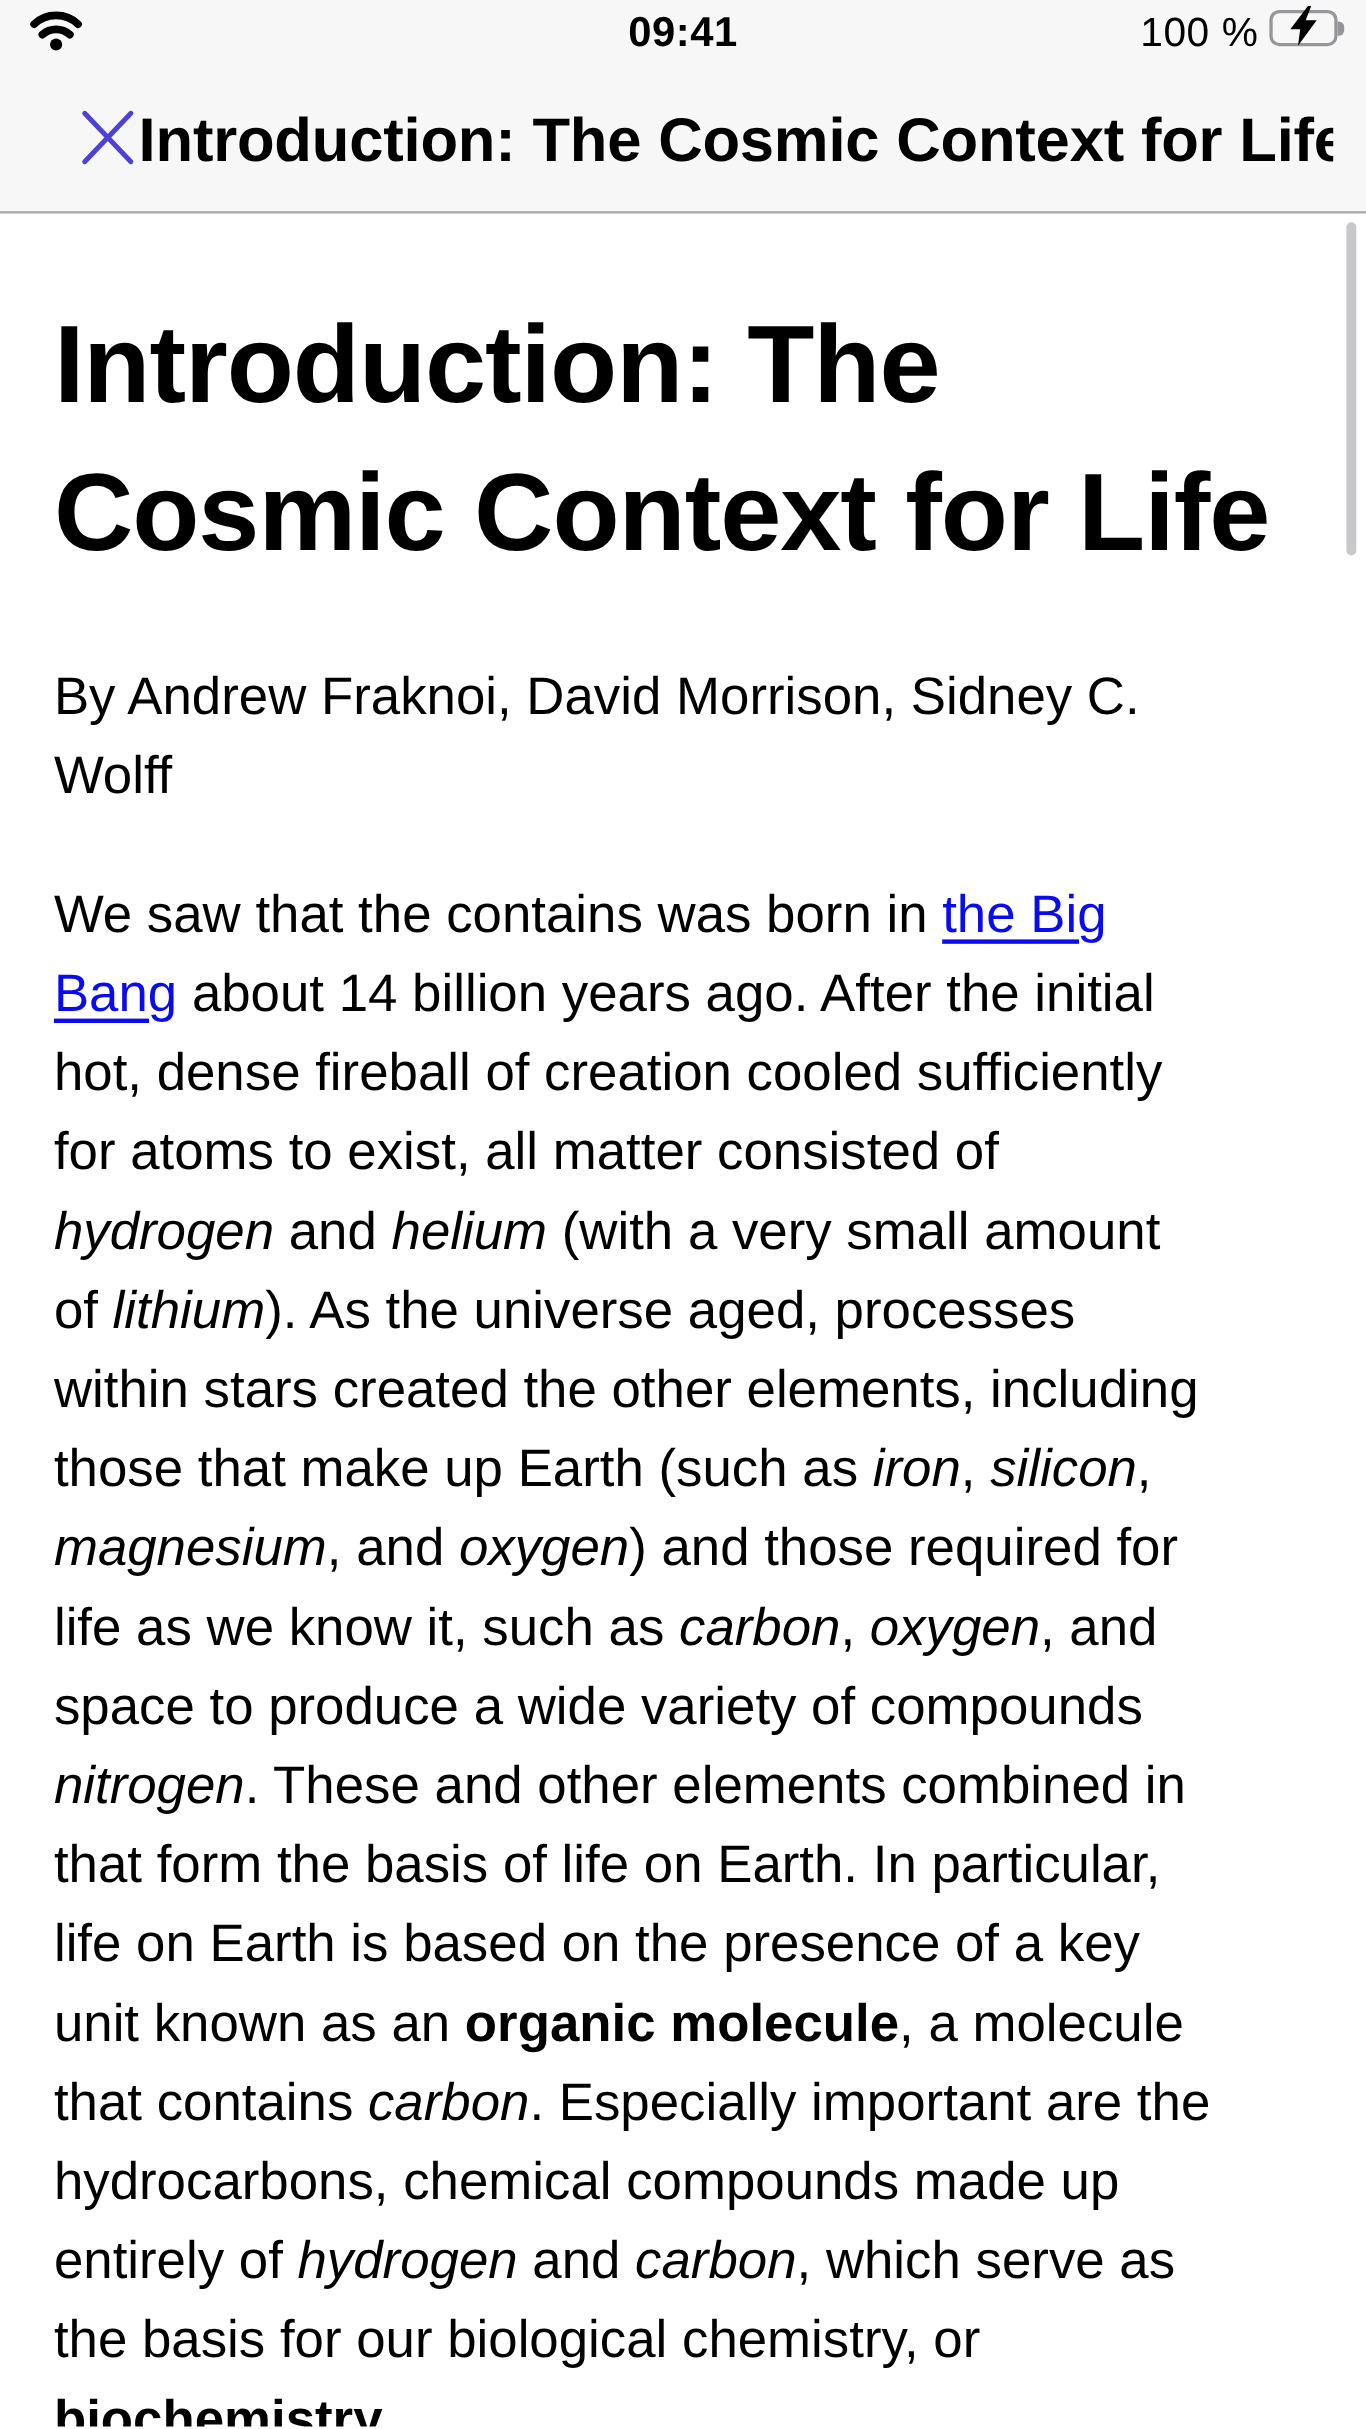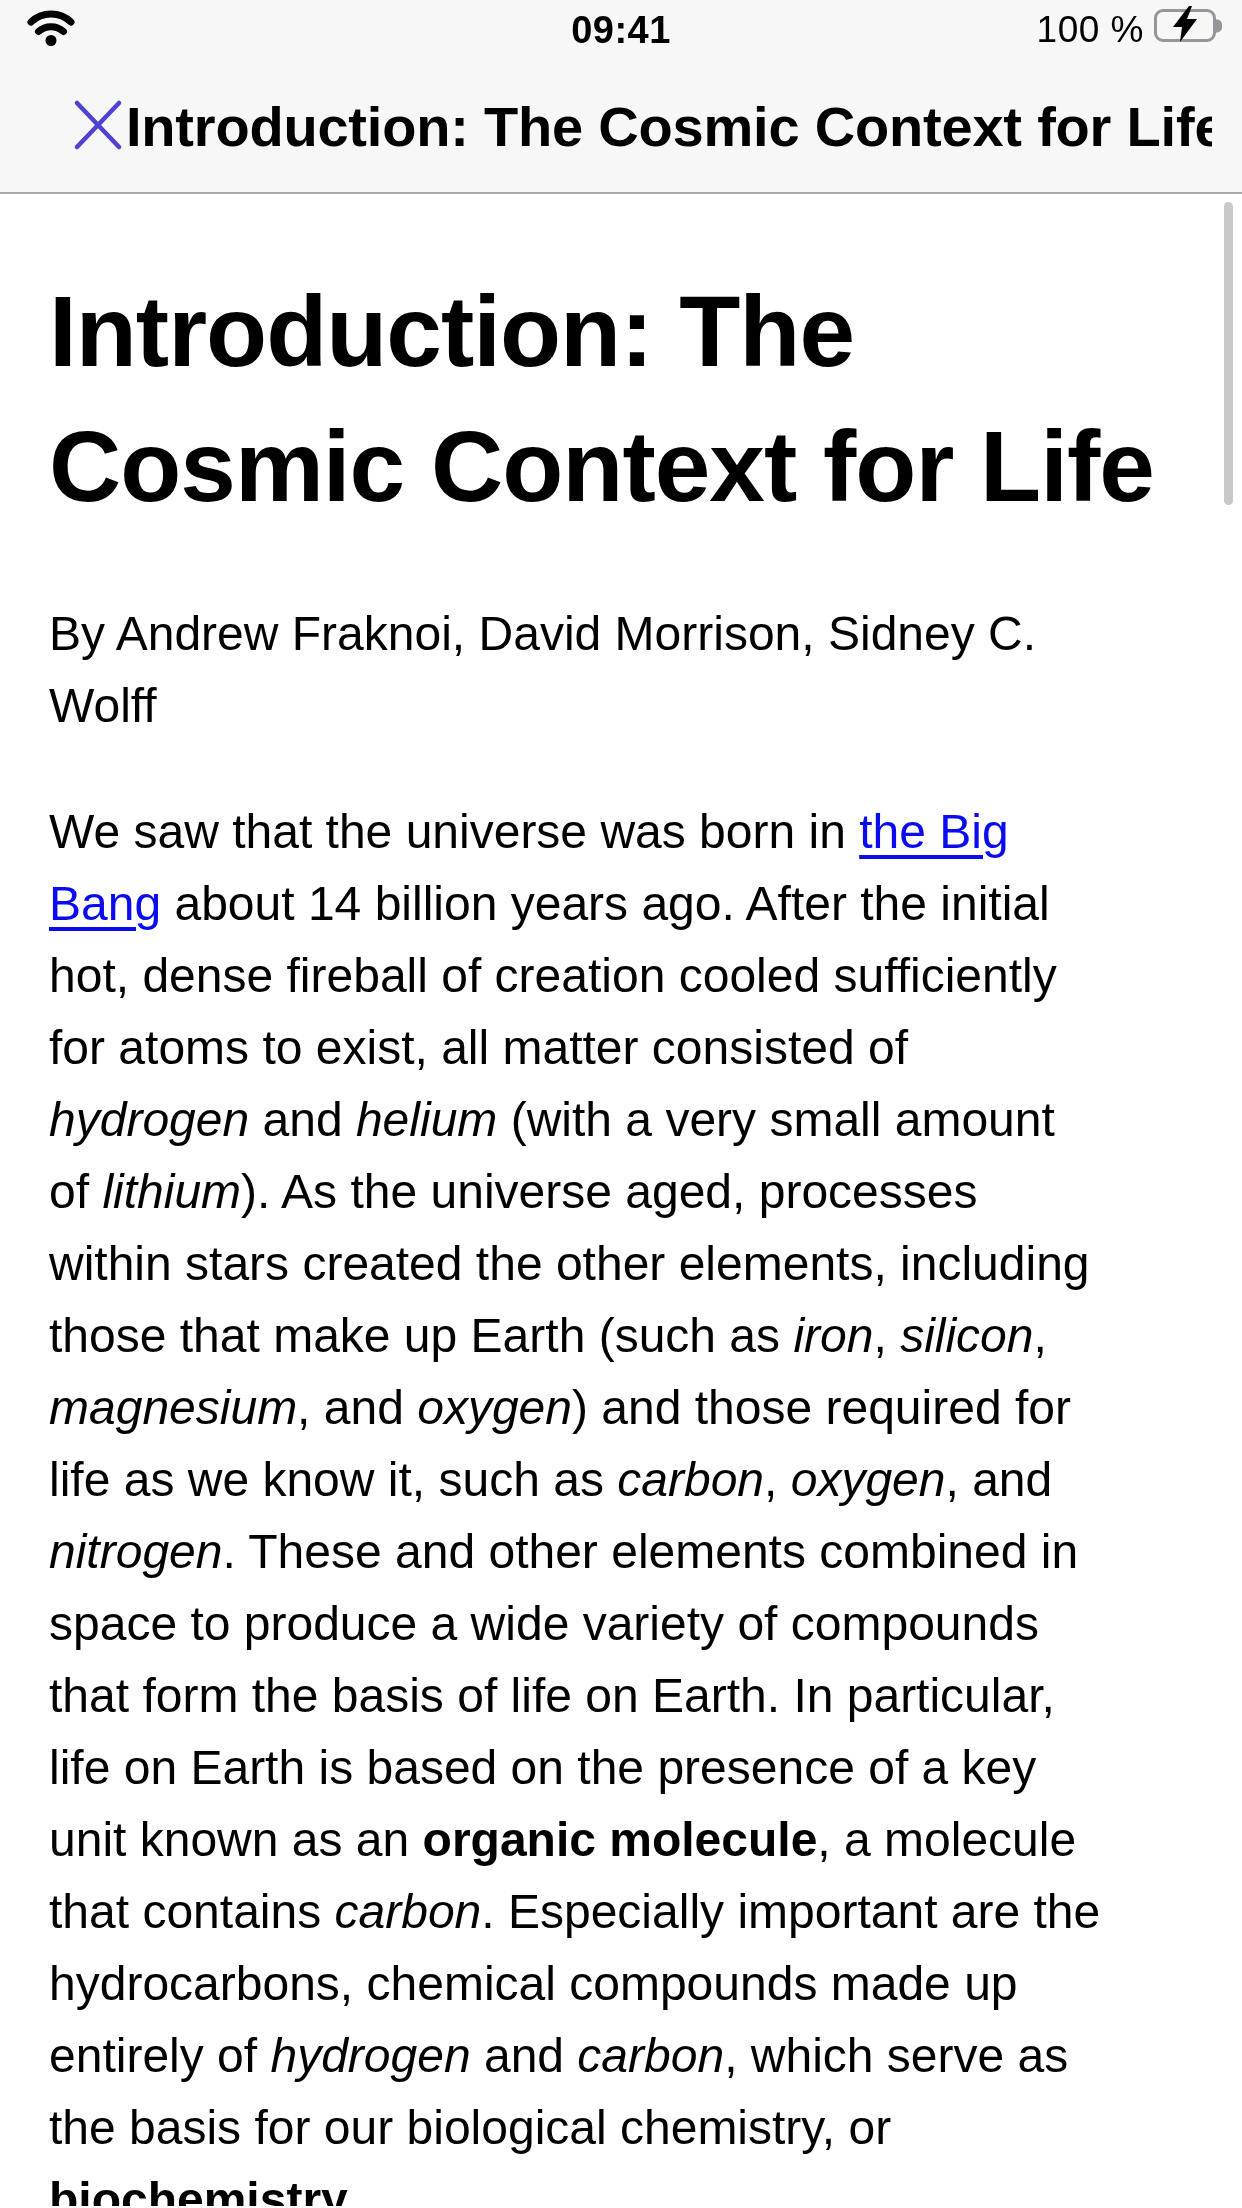--- a/index.html
+++ b/index.html
@@ -135,32 +135,32 @@
 <div class="article">
   <h1 class="article-heading">
     <div class="hline">Introduction: The</div>
     <div class="hline">Cosmic Context for Life</div>
   </h1>
   <div class="byline">
     <div class="bline">By Andrew Fraknoi, David Morrison, Sidney C.</div>
     <div class="bline">Wolff</div>
   </div>
   <div class="paragraph" id="paragraph">
-      <div class="pline"><span>We saw that the universe was born in </span><span class="run-a">the Big</span></div>
+      <div class="pline"><span>We saw that the contains was born in </span><span class="run-a">the Big</span></div>
       <div class="pline"><span class="run-a">Bang</span><span> about 14 billion years ago. After the initial</span></div>
       <div class="pline"><span>hot, dense fireball of creation cooled sufficiently</span></div>
       <div class="pline"><span>for atoms to exist, all matter consisted of</span></div>
       <div class="pline"><span class="run-i">hydrogen</span><span> and </span><span class="run-i">helium</span><span> (with a very small amount</span></div>
       <div class="pline"><span>of </span><span class="run-i">lithium</span><span>). As the universe aged, processes</span></div>
       <div class="pline"><span>within stars created the other elements, including</span></div>
       <div class="pline"><span>those that make up Earth (such as </span><span class="run-i">iron</span><span>, </span><span class="run-i">silicon</span><span>,</span></div>
       <div class="pline"><span class="run-i">magnesium</span><span>, and </span><span class="run-i">oxygen</span><span>) and those required for</span></div>
       <div class="pline"><span>life as we know it, such as </span><span class="run-i">carbon</span><span>, </span><span class="run-i">oxygen</span><span>, and</span></div>
+      <div class="pline"><span>space to produce a wide variety of compounds</span></div>
       <div class="pline"><span class="run-i">nitrogen</span><span>. These and other elements combined in</span></div>
-      <div class="pline"><span>space to produce a wide variety of compounds</span></div>
       <div class="pline"><span>that form the basis of life on Earth. In particular,</span></div>
       <div class="pline"><span>life on Earth is based on the presence of a key</span></div>
       <div class="pline"><span>unit known as an </span><span class="run-b">organic molecule</span><span>, a molecule</span></div>
       <div class="pline"><span>that contains </span><span class="run-i">carbon</span><span>. Especially important are the</span></div>
       <div class="pline"><span>hydrocarbons, chemical compounds made up</span></div>
       <div class="pline"><span>entirely of </span><span class="run-i">hydrogen</span><span> and </span><span class="run-i">carbon</span><span>, which serve as</span></div>
       <div class="pline"><span>the basis for our biological chemistry, or</span></div>
       <div class="pline"><span class="run-b">biochemistry</span><span>.</span></div>
     </div>
 </div>

